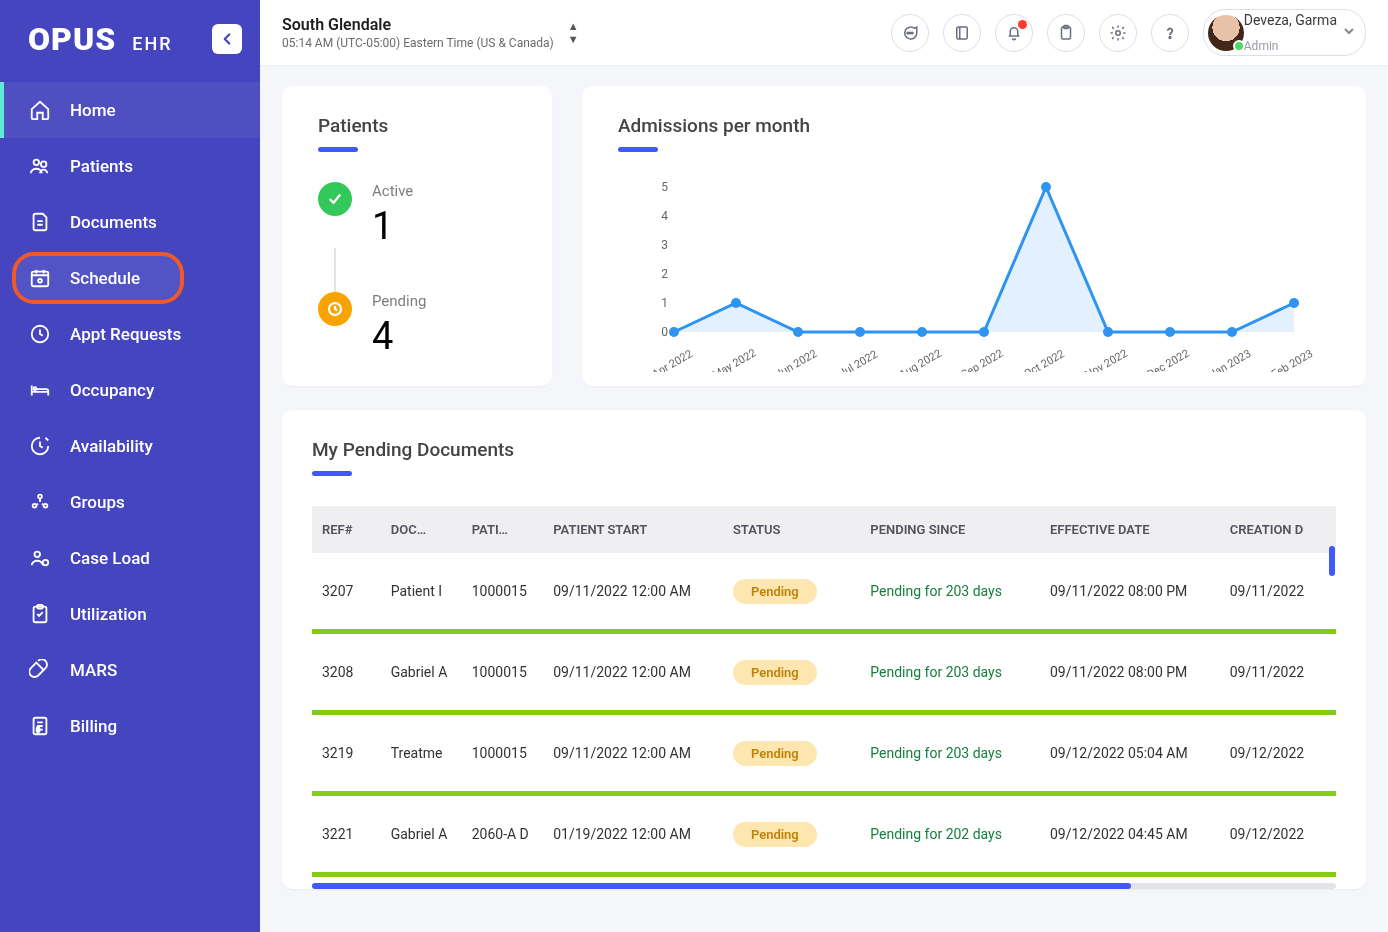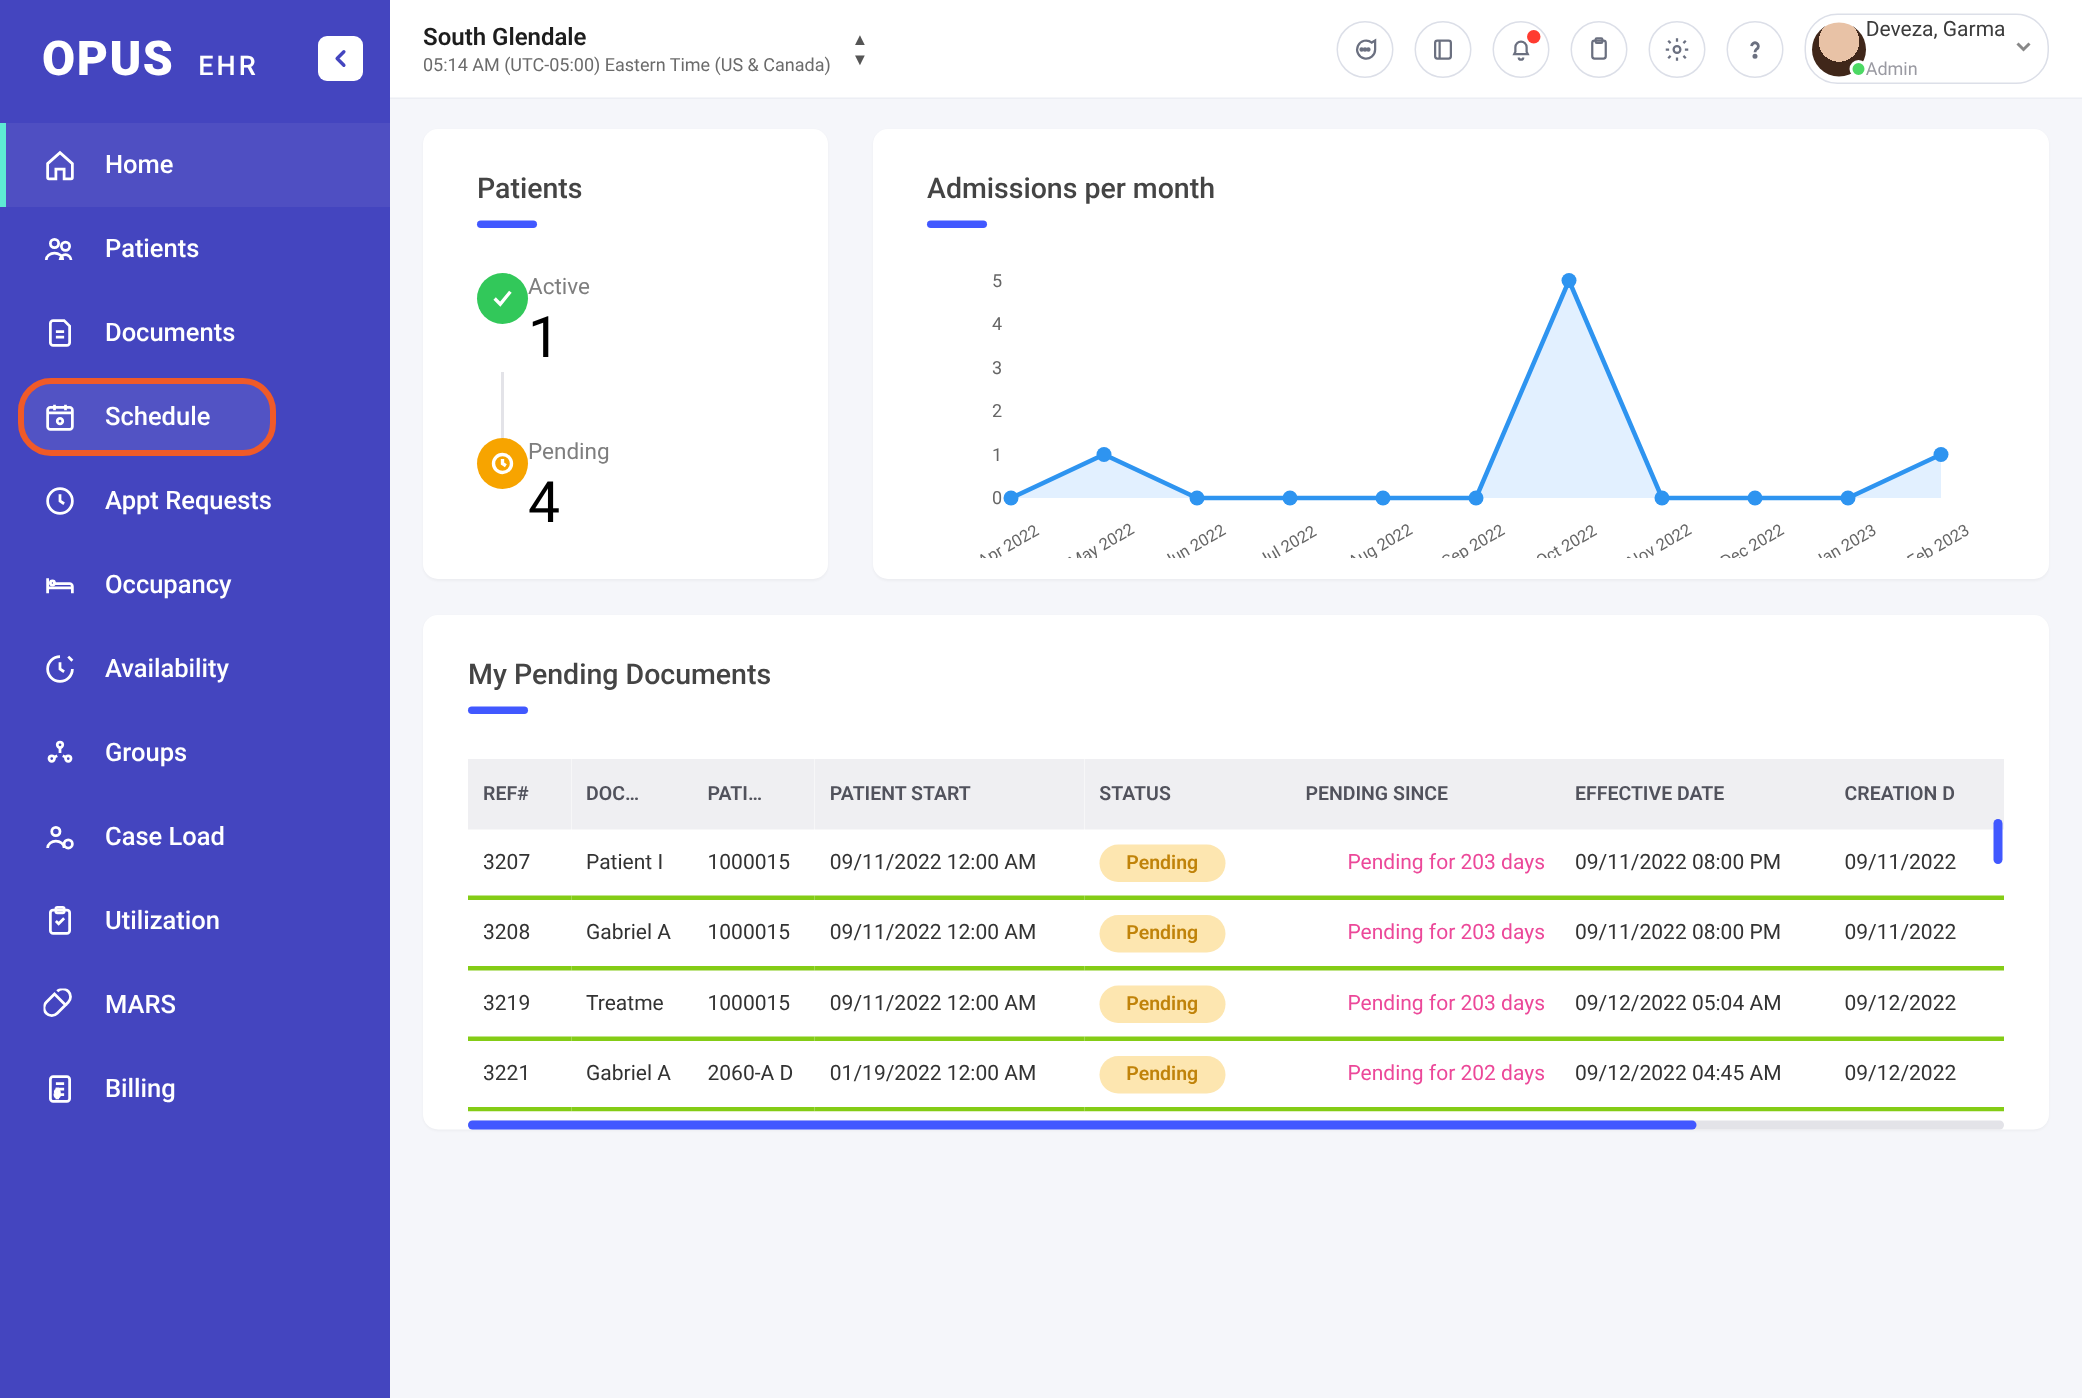--- a/index.html
+++ b/index.html
@@ -277,20 +277,21 @@
     }
 
     
     .patients-card {
       width: 270px;
     }
 
     .stat-row {
       display: flex;
       align-items: flex-start;
+      gap: 20px;
     }
 
     .ic-circ {
       width: 34px;
       height: 34px;
       border-radius: 50%;
       display: flex;
       align-items: center;
       justify-content: center;
       color: #fff;
@@ -359,39 +360,39 @@
       font-size: 13px;
       font-weight: 600;
       text-align: left;
       padding: 16px 10px;
       white-space: nowrap;
       overflow: hidden;
       text-overflow: ellipsis;
     }
 
     tbody td {
-      padding: 14px 10px;
+      padding: 30px 10px;
       font-size: 14px;
       color: #333;
-      border-bottom: 3px solid #84cc16;
+      border-bottom: 5px solid #84cc16;
       white-space: nowrap;
       overflow: hidden;
       text-overflow: ellipsis;
     }
 
     .badge {
       background: #fde6b0;
       color: #c0830a;
       padding: 5px 18px;
       border-radius: 14px;
       font-size: 13px;
       font-weight: 600;
     }
 
-    .red { color: #ec4899; text-align: right; }
+    .red { color: #15803d; }
 
     .hscroll {
       height: 6px;
       background: #e3e3e8;
       border-radius: 3px;
       margin-top: 6px;
       position: relative;
     }
     .hscroll-thumb {
       position: absolute;

